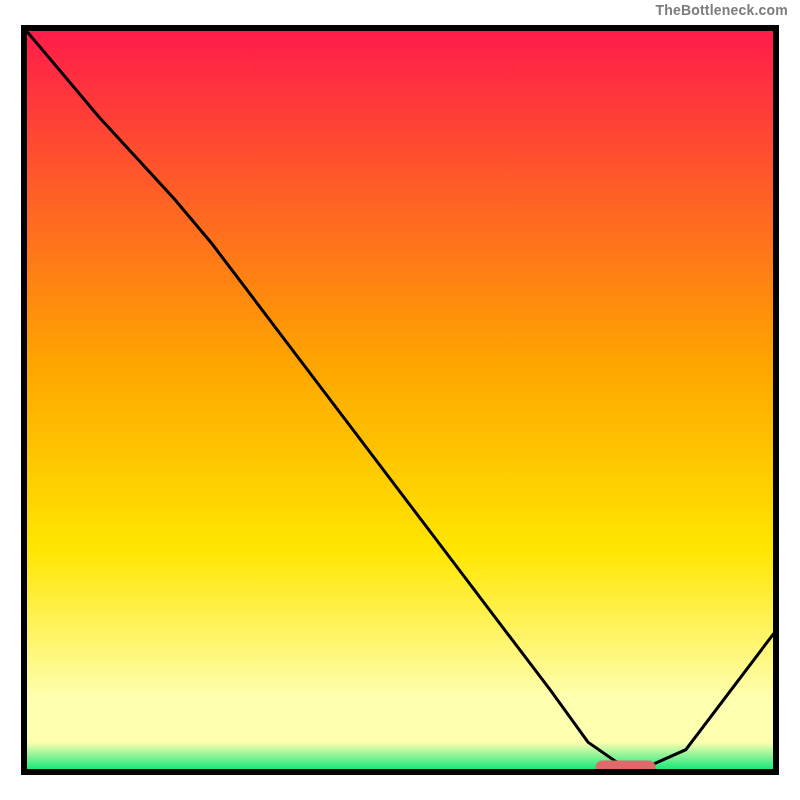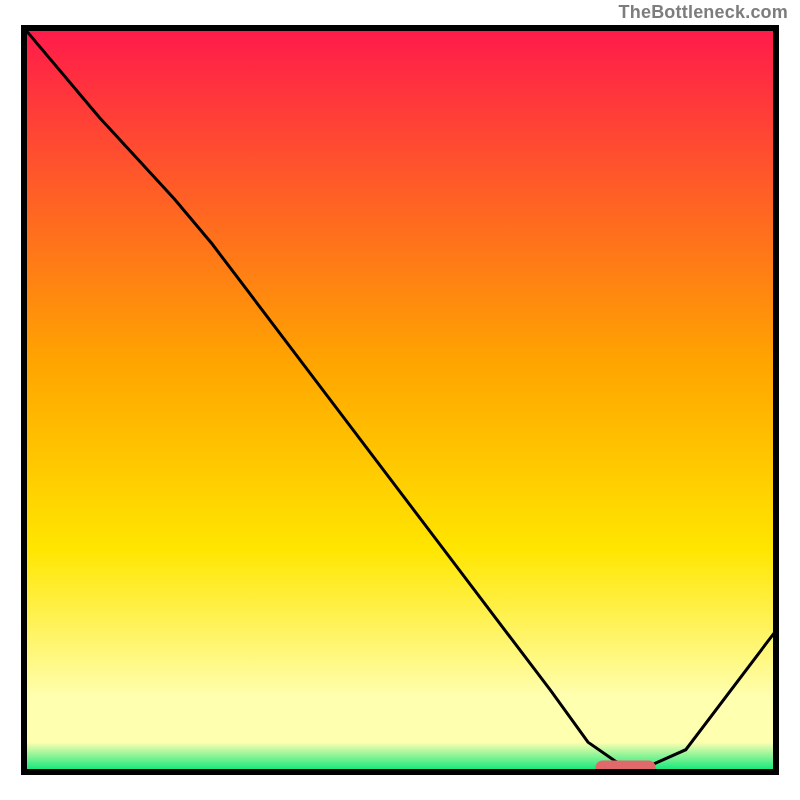--- a/index.html
+++ b/index.html
@@ -12,21 +12,21 @@
   }
   .container {
     position: relative;
     width: 800px;
     height: 800px;
   }
   .attribution {
     position: absolute;
     top: 2px;
     right: 12px;
-    font-size: 18px;
+    font-size: 14px;
     font-weight: 600;
     color: #7d7d7d;
     letter-spacing: 0.2px;
   }
   svg.plot {
     position: absolute;
     top: 0;
     left: 0;
   }
 </style>

